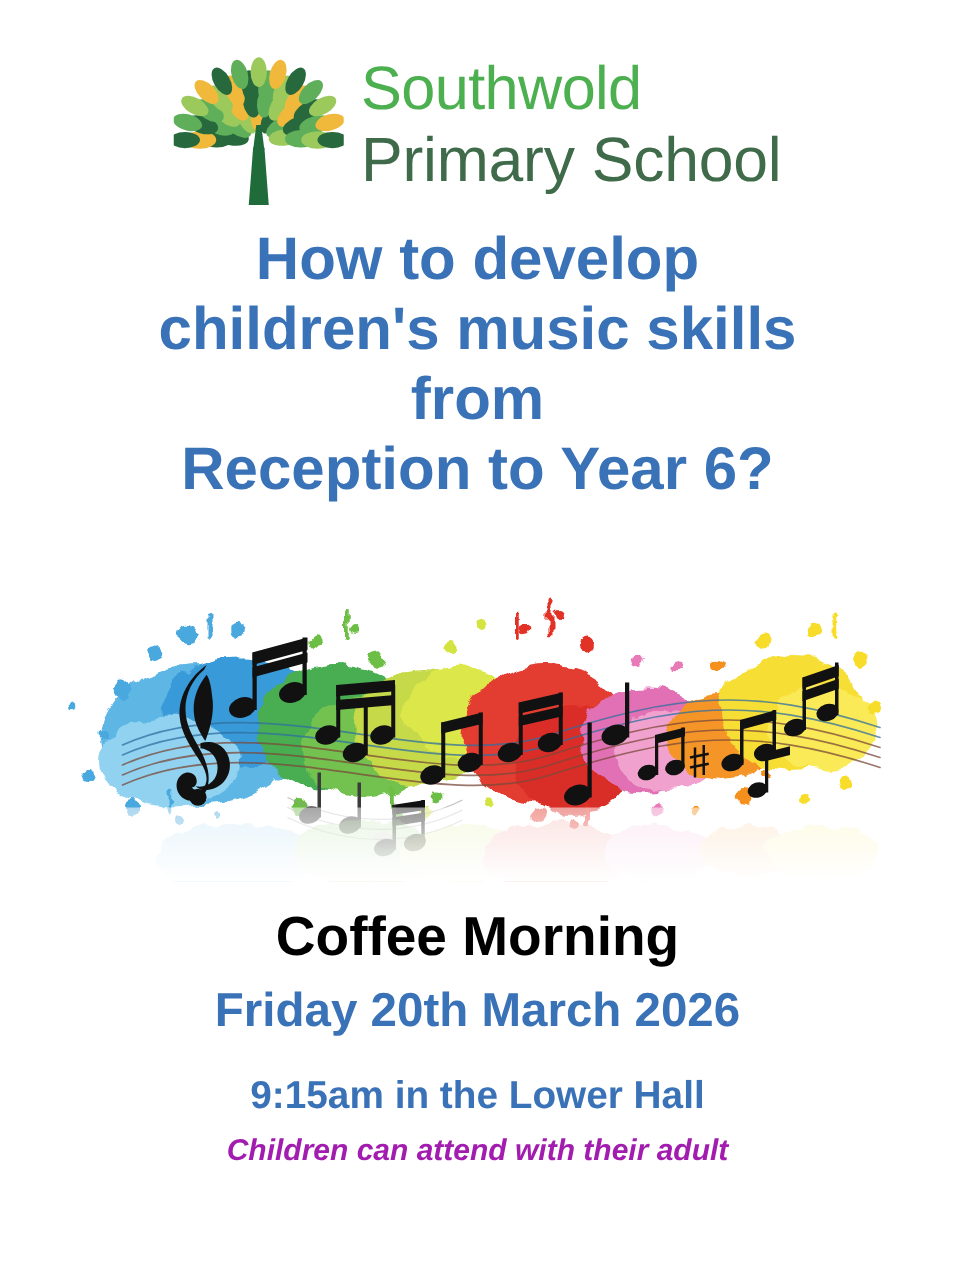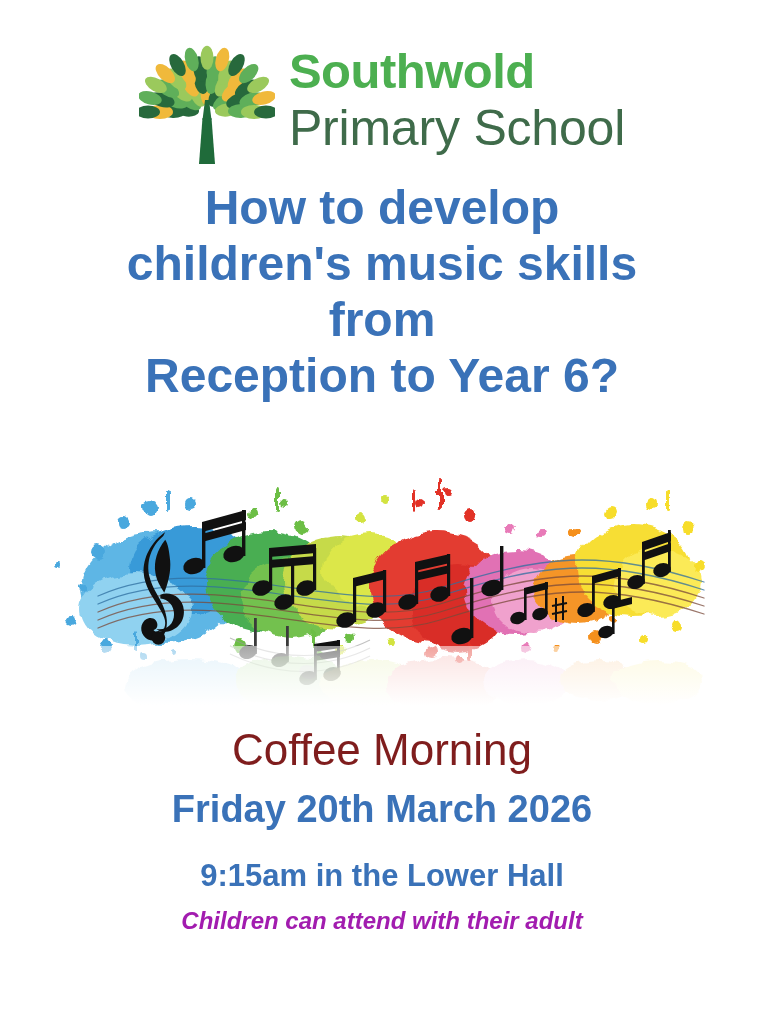--- a/index.html
+++ b/index.html
@@ -40,21 +40,21 @@
   .logo-words {
     display: flex;
     flex-direction: column;
     align-items: flex-start;
     justify-content: center;
     line-height: 1;
     padding-top: 6px;
   }
   .logo-line1 {
     font-size: 49px;
-    font-weight: bold;
+    font-weight: normal;
     color: #4caf50;
     letter-spacing: -0.5px;
     white-space: nowrap;
   }
   .logo-line2 {
     font-size: 50px;
     font-weight: normal;
     color: #3f6b4a;
     letter-spacing: -0.2px;
     white-space: nowrap;
@@ -95,22 +95,22 @@
   
   .footer-block {
     position: absolute;
     top: 725px;
     left: 0;
     width: 764px;
     text-align: center;
   }
   .foot-title {
     font-size: 44px;
-    font-weight: normal;
-    color: #7f1d1d;
+    font-weight: bold;
+    color: #000000;
     line-height: 1.12;
     margin-bottom: 14px;
     white-space: nowrap;
   }
   .foot-date {
     font-size: 38px;
     font-weight: bold;
     color: #3a72b8;
     line-height: 1.12;
     margin-bottom: 28px;

